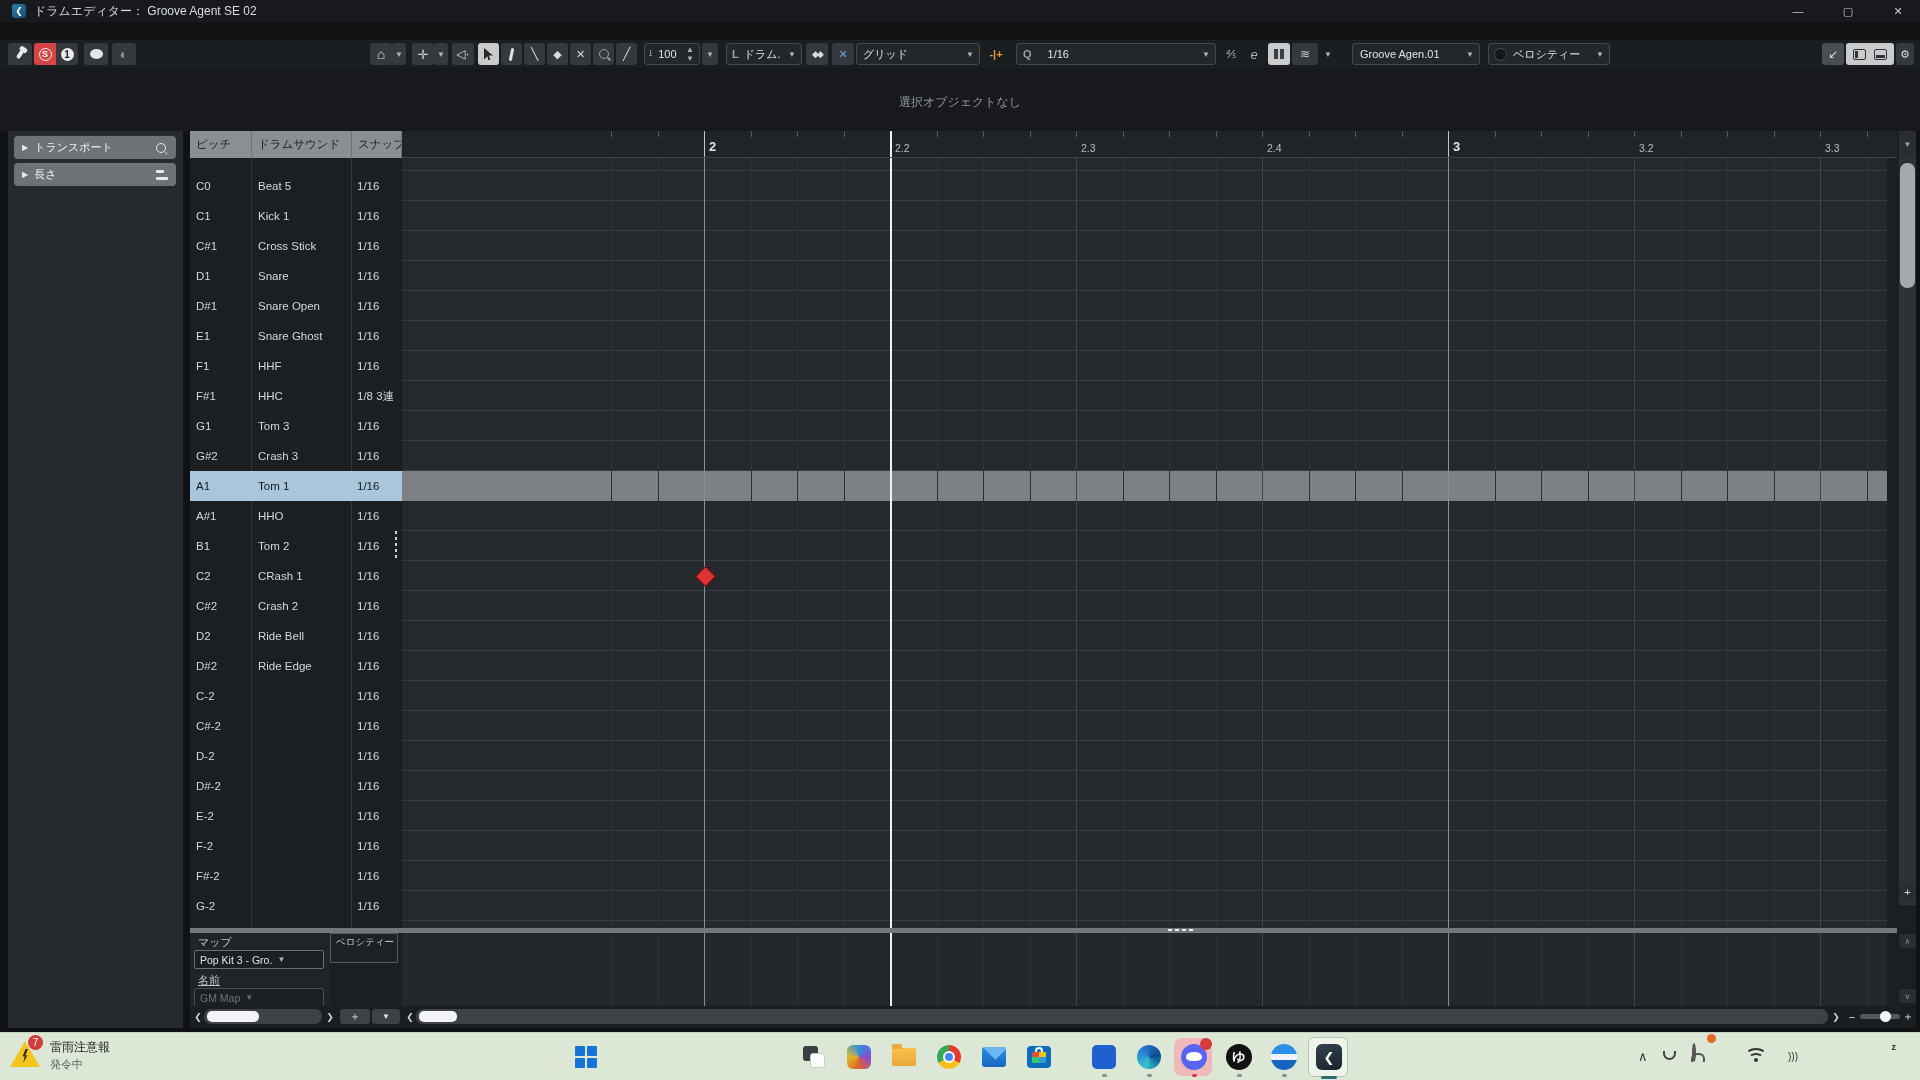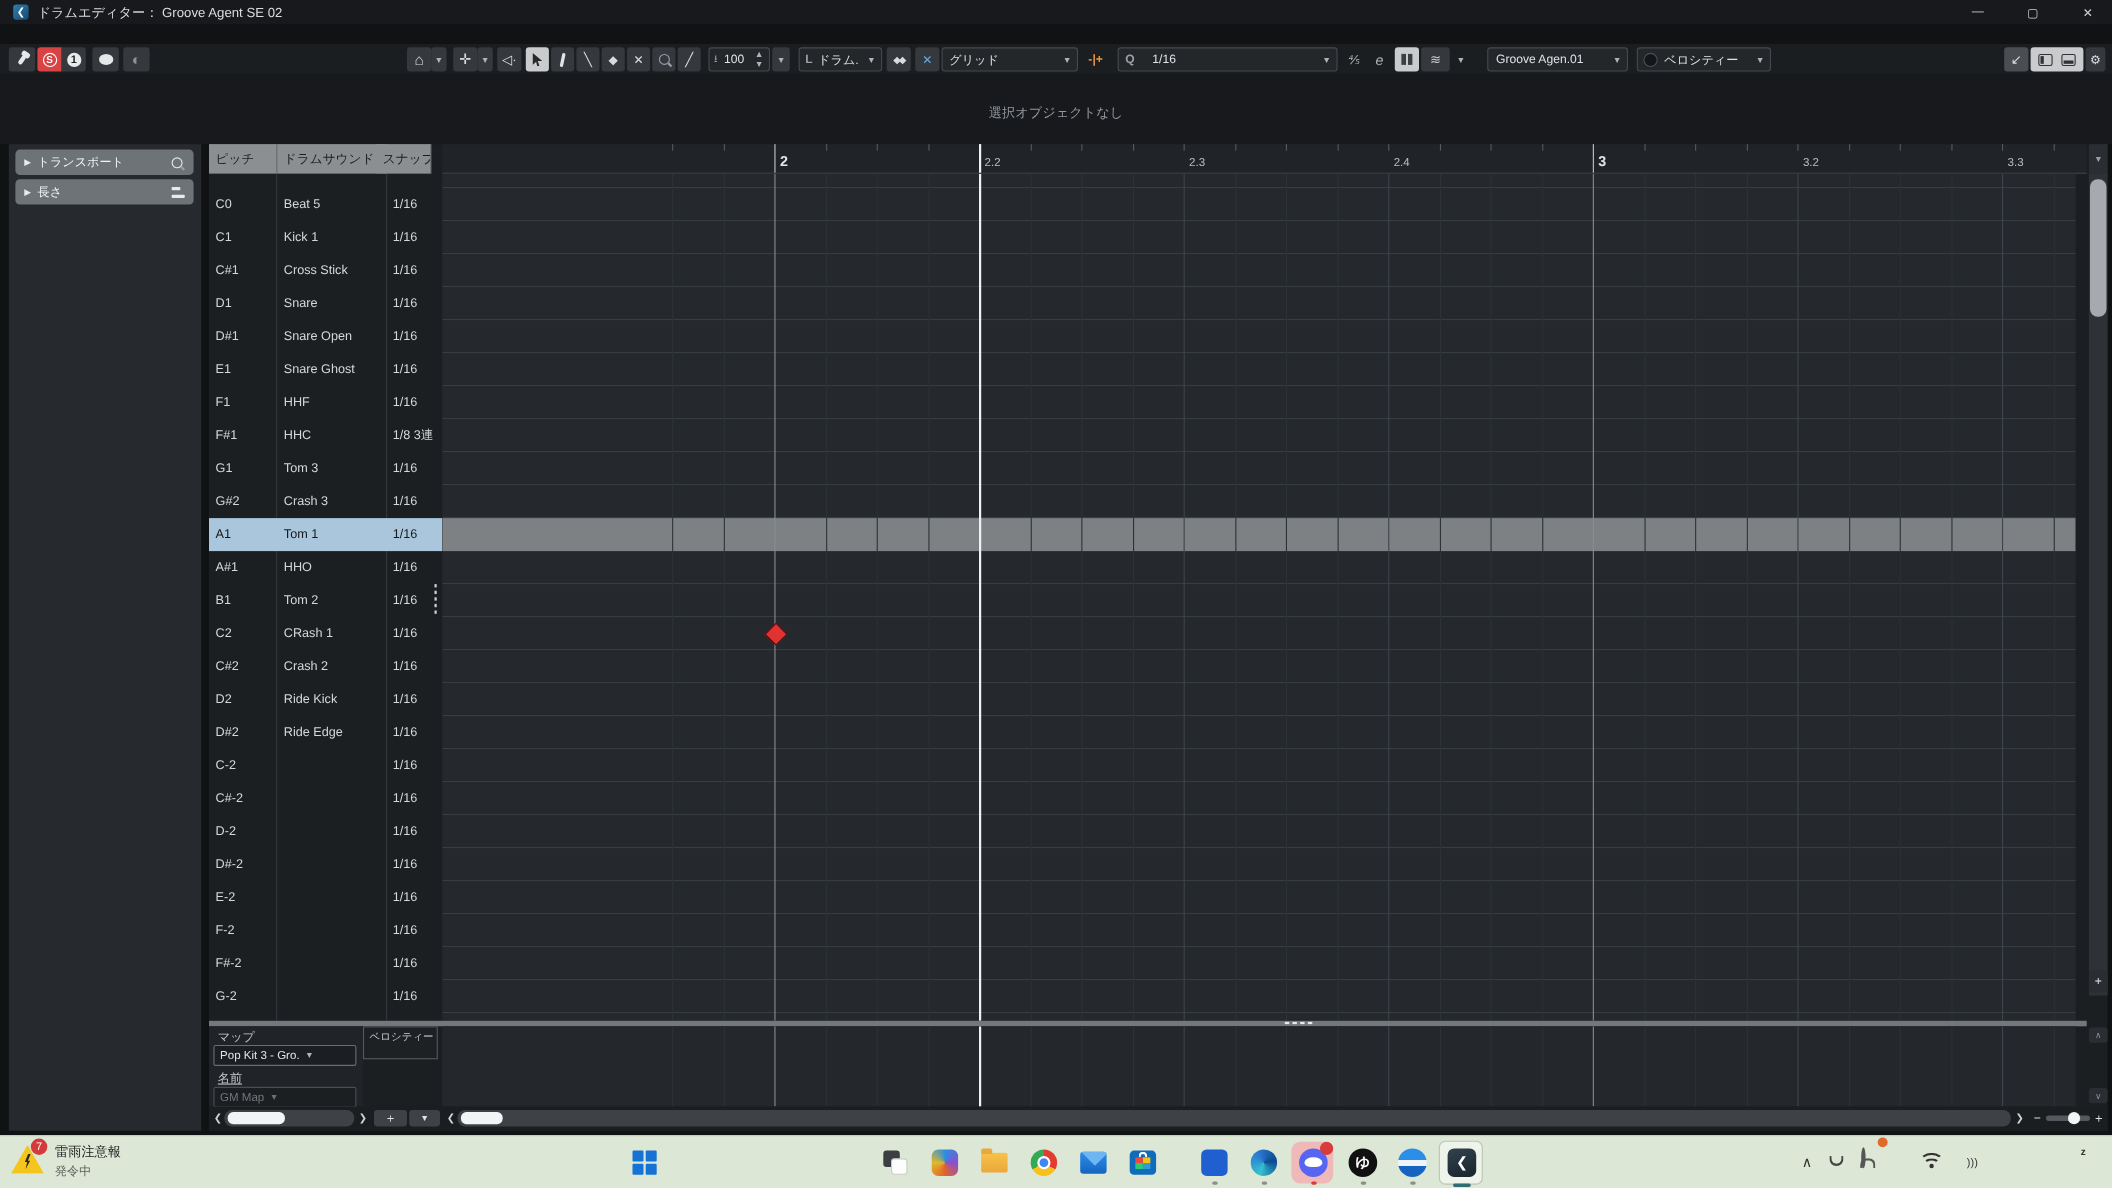--- a/index.html
+++ b/index.html
@@ -262,21 +262,21 @@
   </div>
 
   <div class="abs editor-bg">
 
     <div class="listhdr" style="width:62px;">
         <span>ピッチ</span>
       </div>
     <div class="listhdr" style="left:62px;width:100px;">
         <span>ドラムサウンド</span>
       </div>
-    <div class="listhdr" style="left:152px;width:50px;">
+    <div class="listhdr" style="left:162px;width:50px;">
         <span>スナップ</span>
       </div>
 
     <div class="ruler" id="ruler">
         <div class="rtick" style="left: 209px;"></div>
         <div class="rtick" style="left: 255.5px;"></div>
         <div class="rtick bar" style="left: 302px;"></div>
         <div class="rtick" style="left: 348.5px;"></div>
         <div class="rtick" style="left: 395px;"></div>
         <div class="rtick" style="left: 441.5px;"></div>
@@ -391,21 +391,21 @@
           <div class="c2">CRash 1</div>
           <div class="c3">1/16</div>
         </div>
         <div class="lrow" style="top: 433px;">
           <div class="c1">C#2</div>
           <div class="c2">Crash 2</div>
           <div class="c3">1/16</div>
         </div>
         <div class="lrow" style="top: 463px;">
           <div class="c1">D2</div>
-          <div class="c2">Ride Kick</div>
+          <div class="c2">Ride Bell</div>
           <div class="c3">1/16</div>
         </div>
         <div class="lrow" style="top: 493px; text-decoration: underline;">
           <div class="c1">D#2</div>
           <div class="c2">Ride Edge</div>
           <div class="c3">1/16</div>
         </div>
         <div class="lrow" style="top: 523px;">
           <div class="c1">C-2</div>
           <div class="c2"></div>

